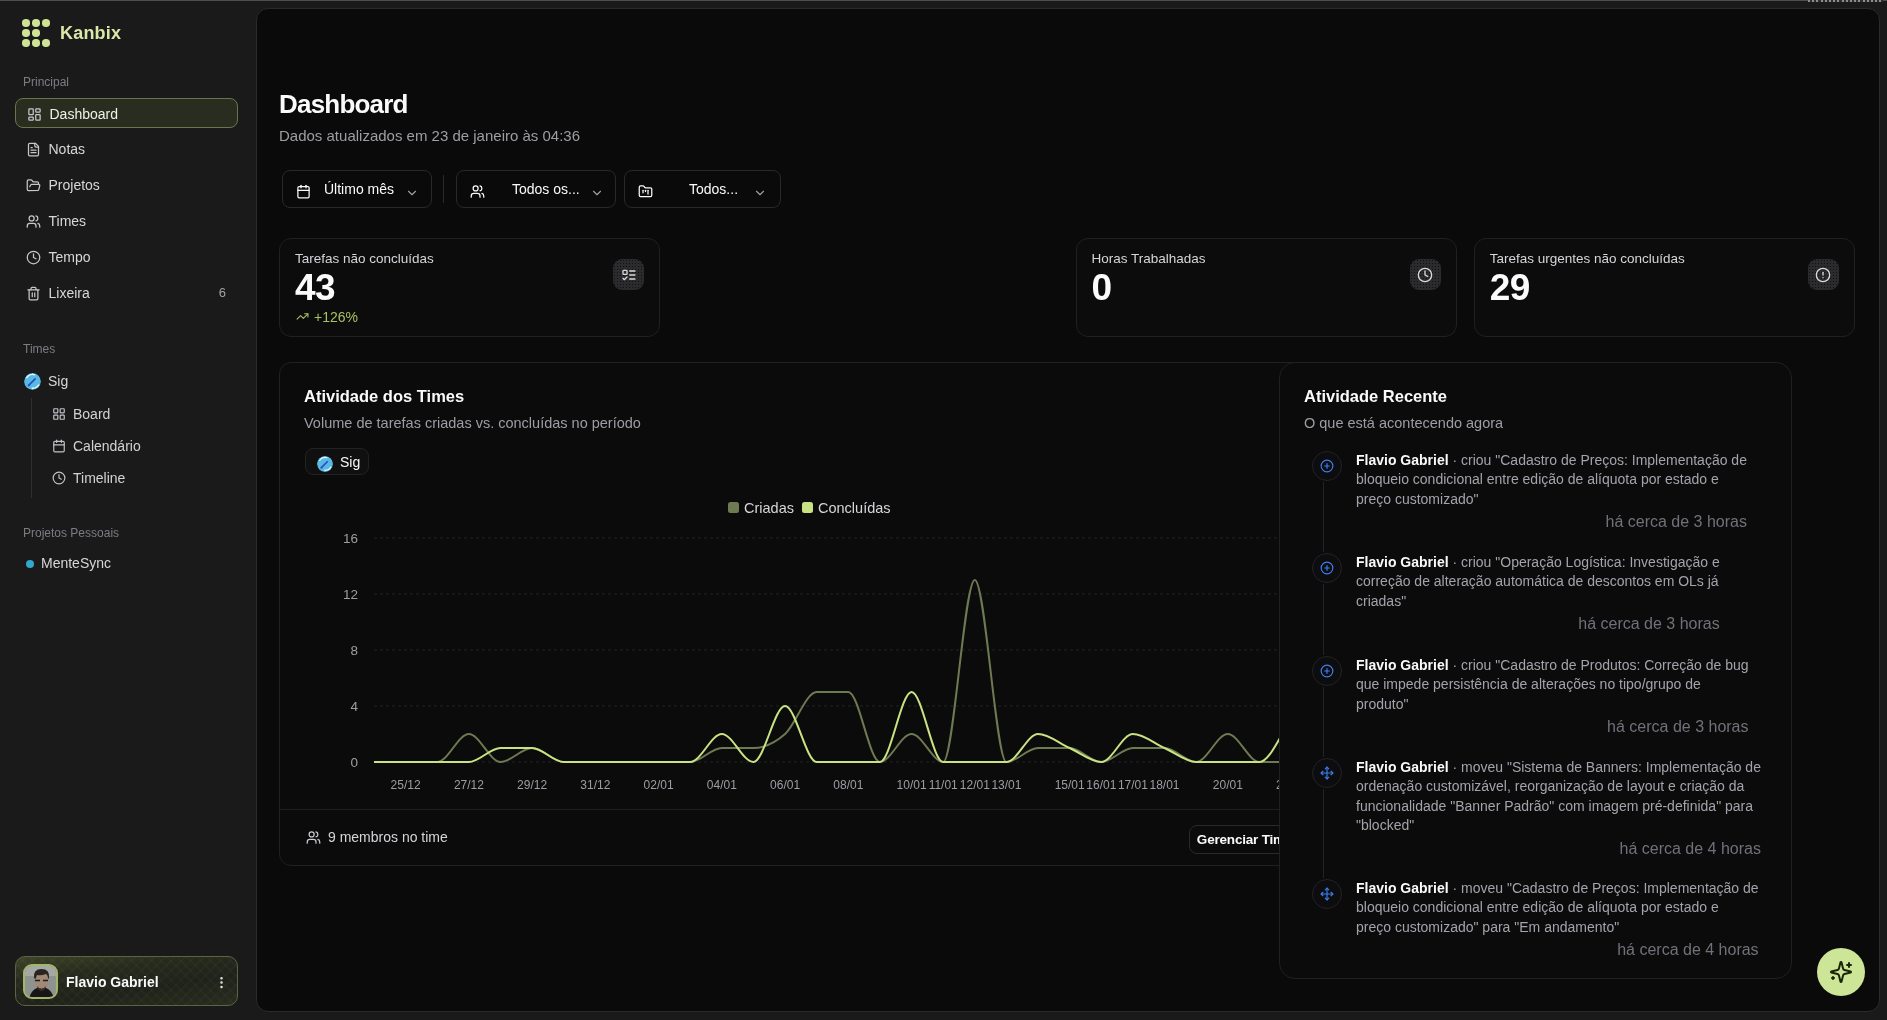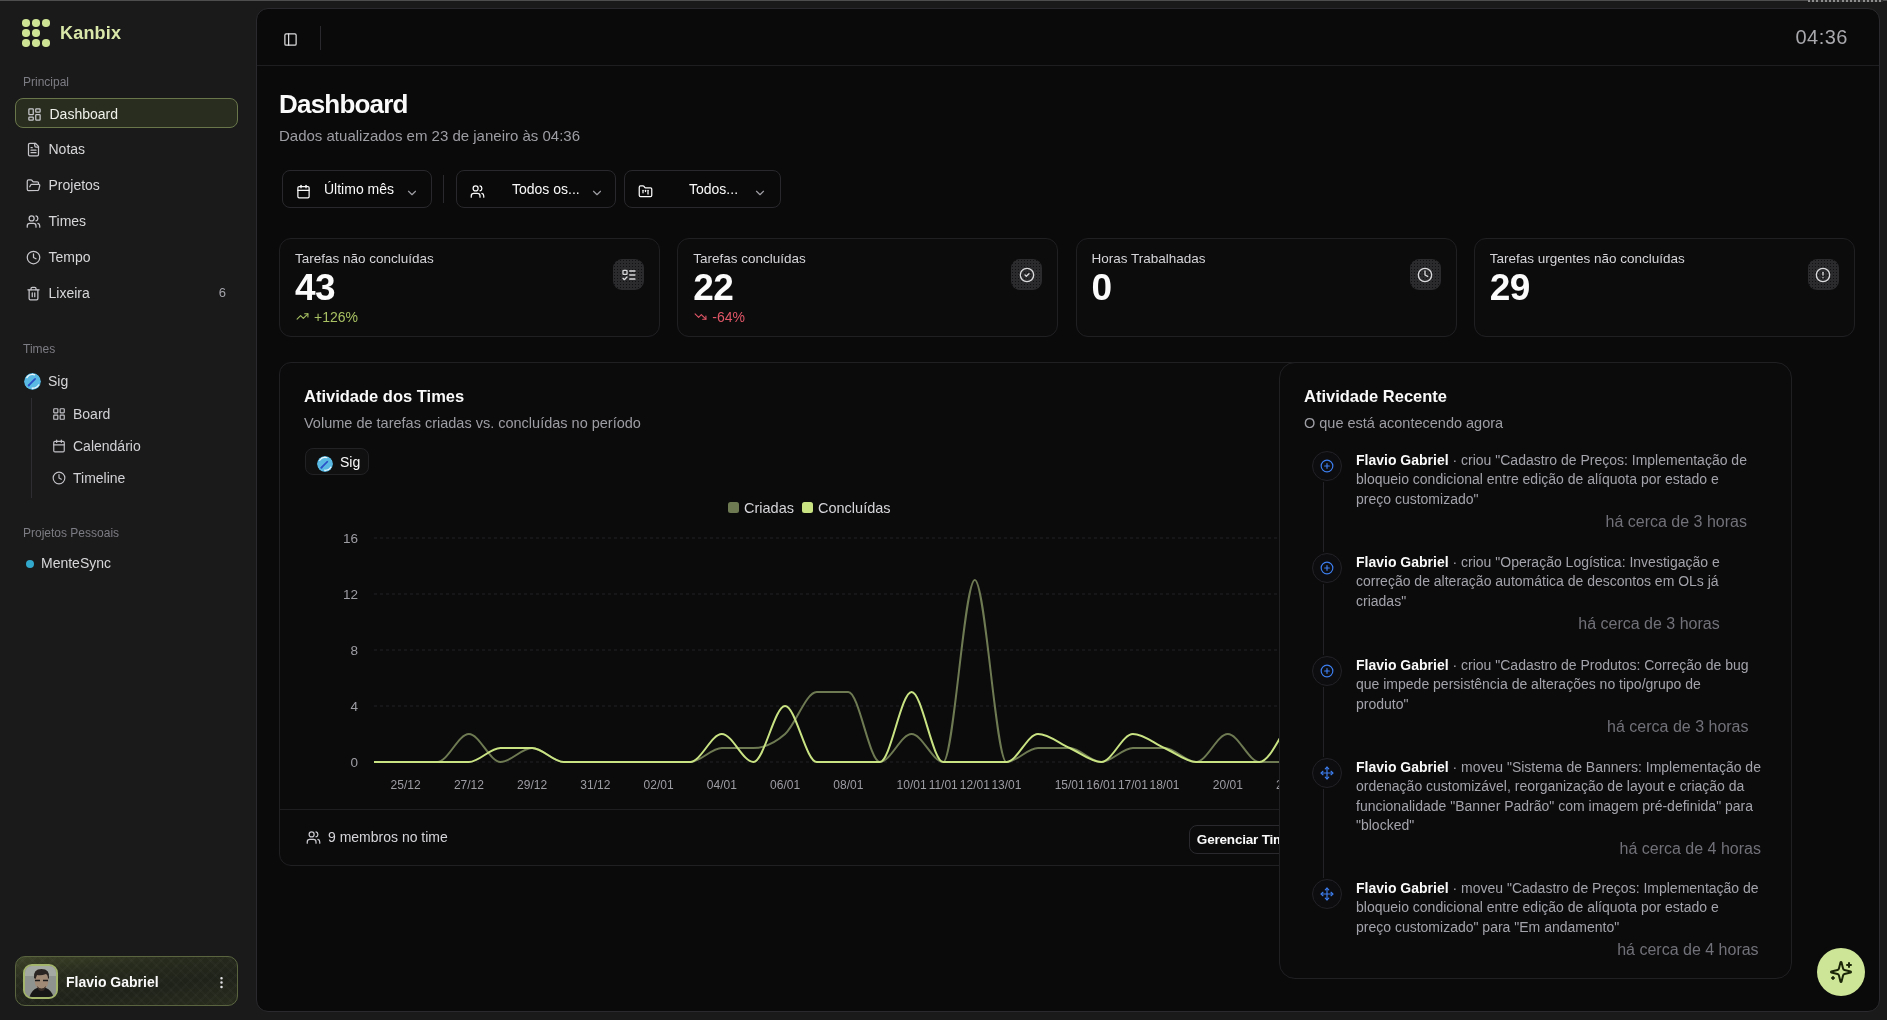--- a/index.html
+++ b/index.html
@@ -201,28 +201,20 @@
         </svg></div>
       <span id="uname">Flavio Gabriel</span>
       <span id="udots"><svg class="ic icon" width="15" height="15" viewBox="0 0 24 24" stroke-width="2">
           <circle cx="12" cy="12" r="1"></circle>
           <circle cx="12" cy="5" r="1"></circle>
           <circle cx="12" cy="19" r="1"></circle>
         </svg></span>
     </div>
   </div>
 <div id="panel">
-    <div id="phead">
-      <span id="toggle"><svg class="ic icon" width="15" height="15" viewBox="0 0 24 24" stroke-width="2">
-          <rect width="18" height="18" x="3" y="3" rx="2"></rect>
-          <path d="M9 3v18"></path>
-        </svg></span>
-      <div id="hsep"></div>
-      <span id="clock">04:36</span>
-    </div>
     <div id="h1">Dashboard</div>
     <div id="subtitle">Dados atualizados em 23 de janeiro às 04:36</div>
     <div class="fbtn" style="left:25px;width:150px">
 <span class="fi" style="left:13px"><svg class="ic icon" width="15" height="15" viewBox="0 0 24 24" stroke-width="2">
           <path d="M8 2v4"></path>
           <path d="M16 2v4"></path>
           <rect width="18" height="18" x="3" y="4" rx="2"></rect>
           <path d="M3 10h18"></path>
         </svg></span>
 <span class="txt" style="left:41px">Último mês</span>
@@ -264,34 +256,20 @@
           <path d="m3 17 2 2 4-4"></path>
           <path d="M13 6h8"></path>
           <path d="M13 12h8"></path>
           <path d="M13 18h8"></path>
         </svg>
       </div>
       <span class="delta up"><svg class="ic icon" width="13" height="13" viewBox="0 0 24 24" stroke-width="2" style="margin-right:5px">
           <polyline points="22 7 13.5 15.5 8.5 10.5 2 17"></polyline>
           <polyline points="16 7 22 7 22 13"></polyline>
         </svg><span style="position:relative;top:1px">+126%</span></span>
-    </div>
-    <div class="scard" style="left:420.25px">
-      <div class="t">Tarefas concluídas</div>
-      <div class="n">22</div>
-<div class="ibox">
-        <svg class="ic icon" width="16" height="16" viewBox="0 0 24 24" stroke-width="2">
-          <circle cx="12" cy="12" r="10"></circle>
-          <path d="m9 12 2 2 4-4"></path>
-        </svg>
-      </div>
-      <span class="delta down"><svg class="ic icon" width="13" height="13" viewBox="0 0 24 24" stroke-width="2" style="margin-right:5px">
-          <polyline points="22 17 13.5 8.5 8.5 13.5 2 7"></polyline>
-          <polyline points="16 17 22 17 22 11"></polyline>
-        </svg><span style="position:relative;top:1px">-64%</span></span>
     </div>
     <div class="scard" style="left:818.5px">
       <div class="t">Horas Trabalhadas</div>
       <div class="n">0</div>
 <div class="ibox">
         <svg class="ic icon" width="16" height="16" viewBox="0 0 24 24" stroke-width="2">
           <circle cx="12" cy="12" r="10"></circle>
           <polyline points="12 6 12 12 16 14"></polyline>
         </svg>
       </div>

